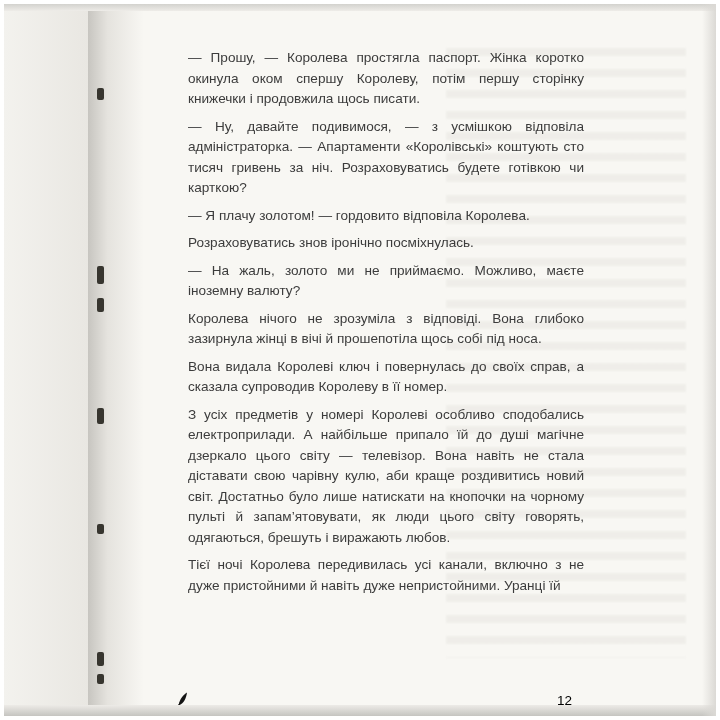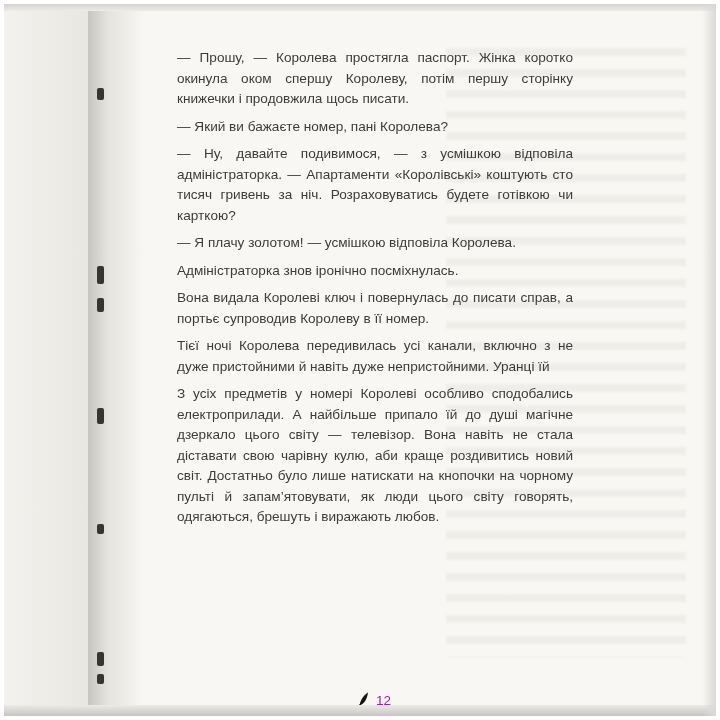--- a/index.html
+++ b/index.html
@@ -72,41 +72,41 @@
     background: repeating-linear-gradient(
       to bottom,
       rgba(125,122,115,0.07) 0 8px,
       rgba(0,0,0,0) 8px 21px
     );
     filter: blur(1.2px);
     pointer-events: none;
   }
   .text-block {
     position: absolute;
-    left: 173px;
+    left: 184px;
     top: 44px;
     width: 396px;
     color: #3c3c3c;
     font-size: 13.6px;
     line-height: 20.5px;
     text-align: justify;
   }
   .text-block p {
     margin: 0 0 7px 0;
   }
   .footer {
     position: absolute;
     left: 172px;
     top: 688px;
     width: 396px;
     display: flex;
     align-items: center;
-    justify-content: center;
+    justify-content: space-between;
     gap: 7px;
-    color: #a21caf;
+    color: #000000;
     font-size: 13.5px;
   }
   .bird {
     display: inline-block;
     width: 12px;
     height: 17px;
   }
 </style>
 </head>
 <body>
@@ -122,27 +122,28 @@
     <div class="spine-mark" style="top:294px;height:14px;"></div>
     <div class="spine-mark" style="top:404px;height:16px;"></div>
     <div class="spine-mark" style="top:520px;height:10px;"></div>
     <div class="spine-mark" style="top:648px;height:14px;"></div>
     <div class="spine-mark" style="top:670px;height:10px;"></div>
 
     <div class="bleed"></div>
 
     <div class="text-block">
       <p>— Прошу, — Королева простягла паспорт. Жінка коротко окинула оком спершу Королеву, потім першу сторінку книжечки і продовжила щось писати.</p>
-      <p>— Який ви бажаєте номер, пані Королева?</p>
       <p>— Ну, давайте подивимося, — з усмішкою відповіла адміністраторка. — Апартаменти «Королівські» коштують сто тисяч гривень за ніч. Розраховуватись будете готівкою чи карткою?</p>
-      <p>— Я плачу золотом! — усмішкою відповіла Королева.</p>
-      <p>Адміністраторка знов іронічно посміхнулась.</p>
-      <p>Вона видала Королеві ключ і повернулась до писати справ, а портьє супроводив Королеву в її номер.</p>
+      <p>— Я плачу золотом! — гордовито відповіла Королева.</p>
+      <p>Розраховуватись знов іронічно посміхнулась.</p>
+      <p>— На жаль, золото ми не приймаємо. Можливо, маєте іноземну валюту?</p>
+      <p>Королева нічого не зрозуміла з відповіді. Вона глибоко зазирнула жінці в вічі й прошепотіла щось собі під носа.</p>
+      <p>Вона видала Королеві ключ і повернулась до своїх справ, а сказала супроводив Королеву в її номер.</p>
+      <p>З усіх предметів у номері Королеві особливо сподобались електроприлади. А найбільше припало їй до душі магічне дзеркало цього світу — телевізор. Вона навіть не стала діставати свою чарівну кулю, аби краще роздивитись новий світ. Достатньо було лише натискати на кнопочки на чорному пульті й запам’ятовувати, як люди цього світу говорять, одягаються, брешуть і виражають любов.</p>
       <p>Тієї ночі Королева передивилась усі канали, включно з не дуже пристойними й навіть дуже непристойними. Уранці їй</p>
-      <p>З усіх предметів у номері Королеві особливо сподобались електроприлади. А найбільше припало їй до душі магічне дзеркало цього світу — телевізор. Вона навіть не стала діставати свою чарівну кулю, аби краще роздивитись новий світ. Достатньо було лише натискати на кнопочки на чорному пульті й запам’ятовувати, як люди цього світу говорять, одягаються, брешуть і виражають любов.</p>
     </div>
 
     <div class="footer">
       <span class="bird">
         <svg width="12" height="17" viewBox="0 0 12 17" xmlns="http://www.w3.org/2000/svg">
           <path d="M11 0.5 C7 3 3.8 7.5 2.8 12.2 L1.2 16.5 L3.6 13 C7.6 11.6 10.2 6.6 11 0.5 Z" fill="#141414"></path>
           <path d="M2.2 13.4 L5.8 8.2" stroke="#141414" stroke-width="0.8" fill="none"></path>
         </svg>
       </span>
       <span>12</span>

